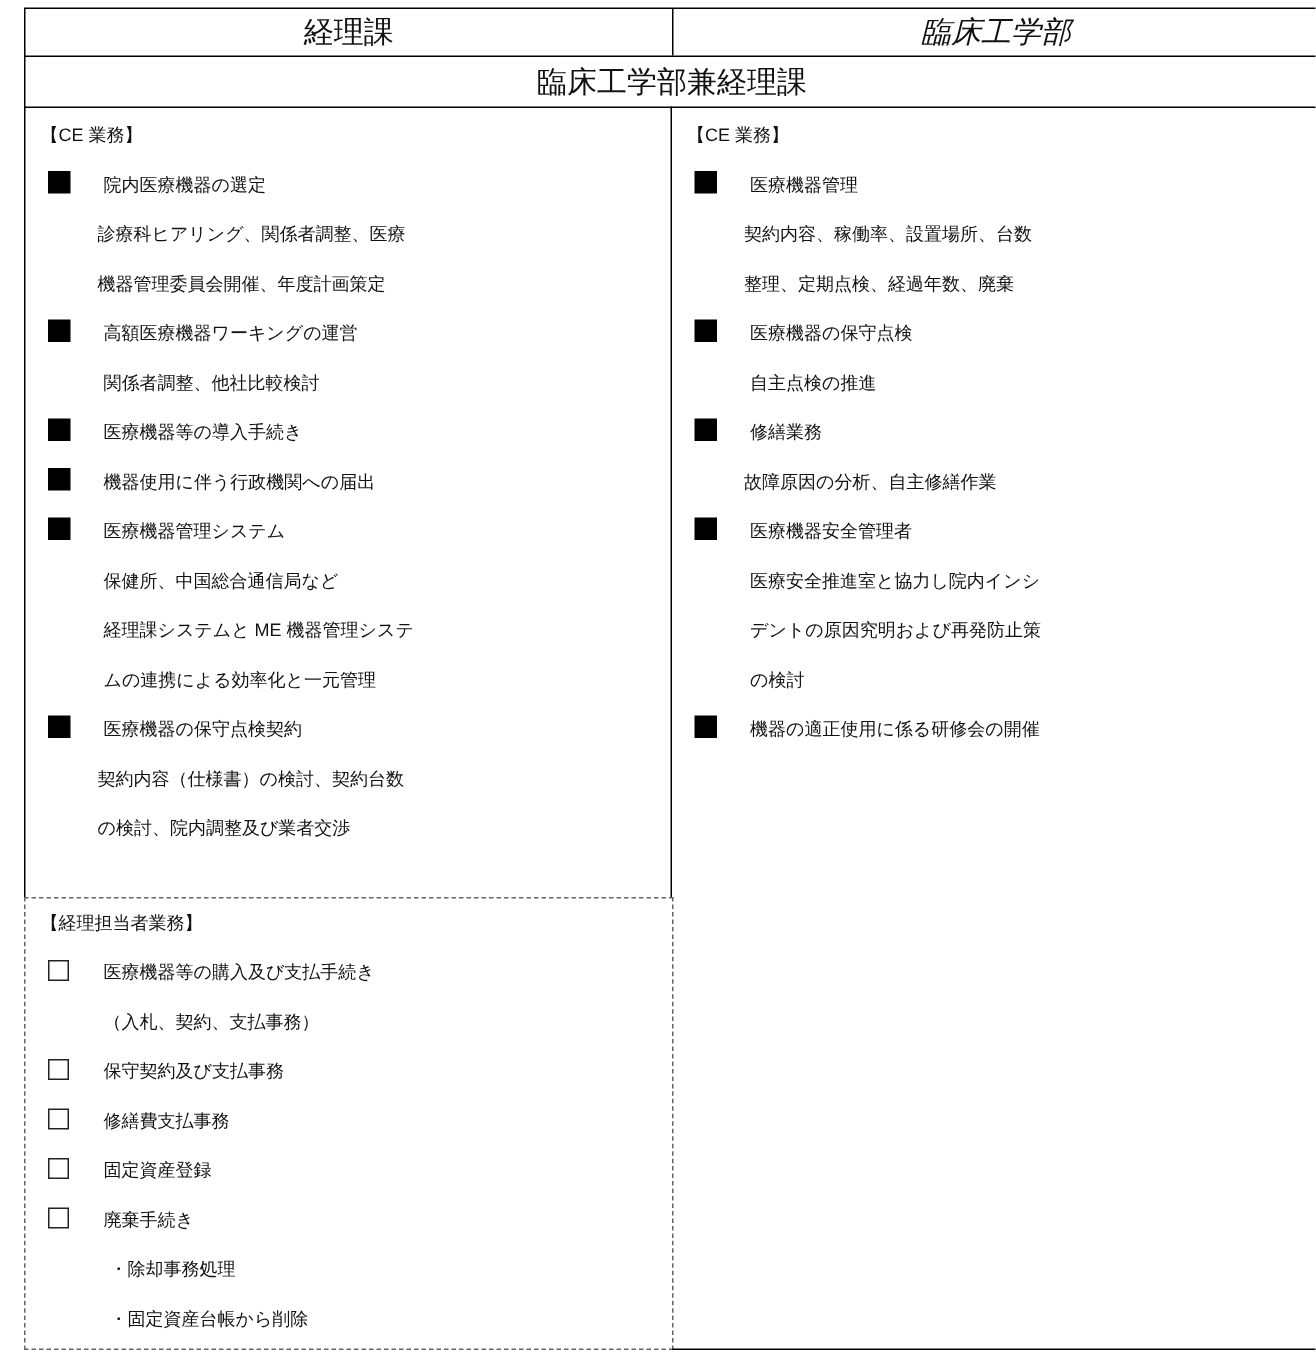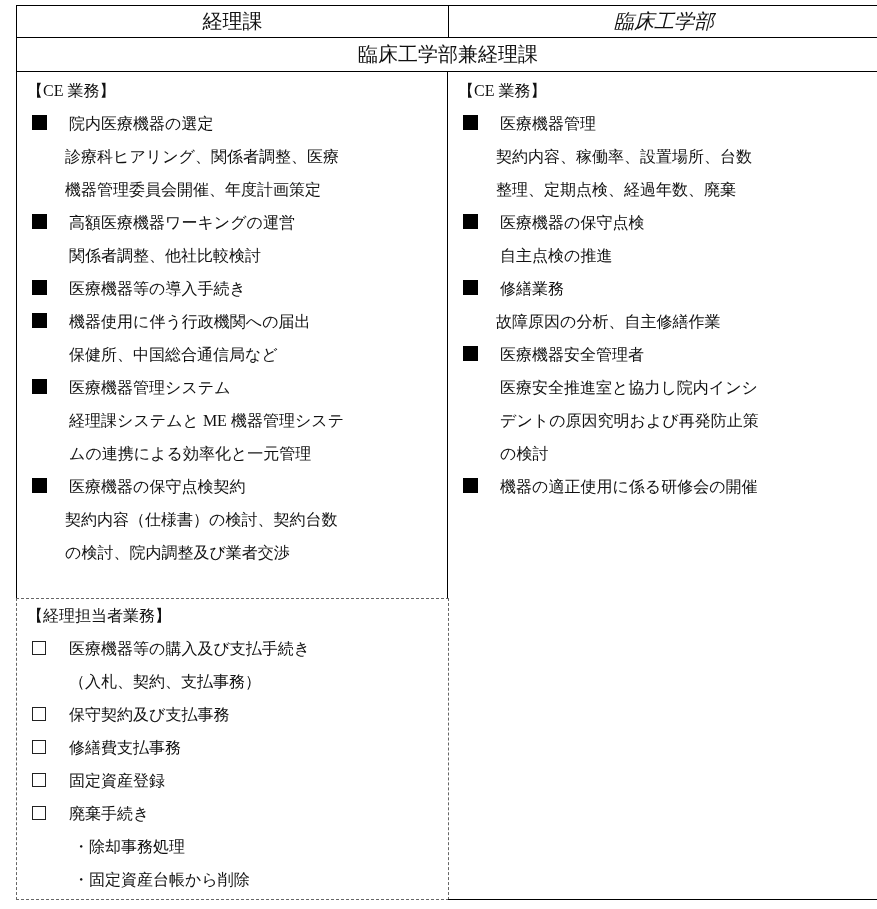--- a/index.html
+++ b/index.html
@@ -51,22 +51,22 @@
       border-right: 1.5px solid #000;
       border-bottom: 1.5px solid #000;
       box-sizing: border-box;
       display: flex;
       align-items: center;
       justify-content: center;
       font-family: Liberation Sans, sans-serif;
       font-size: 20px;
     }
     .body-text {
-      font-family: Liberation Serif, serif;
-      font-size: 16px;
+      font-family: Liberation Sans, sans-serif;
+      font-size: 12px;
       line-height: 33px;
       white-space: nowrap;
     }
     .left-top {
       position: absolute;
       left: 0;
       top: 66px;
       width: 432px;
       height: 527px;
       border-left: 1.5px solid #000;
@@ -157,26 +157,26 @@
 
     <div class="line">
       <span class="marker"><span class="sq-filled"></span></span>
       <span>医療機器等の導入手続き</span>
     </div>
 
     <div class="line">
       <span class="marker"><span class="sq-filled"></span></span>
       <span>機器使用に伴う行政機関への届出</span>
     </div>
+    <div class="line">
+      <span class="marker"><span class="sq-filled"></span></span>
+      <span>医療機器管理システム</span>
+    </div>
+
     <div class="line indent1">保健所、中国総合通信局など</div>
-
-    <div class="line">
-      <span class="marker"><span class="sq-filled"></span></span>
-      <span>医療機器管理システム</span>
-    </div>
     <div class="line indent1">経理課システムと ME 機器管理システ</div>
     <div class="line indent1">ムの連携による効率化と一元管理</div>
 
     <div class="line">
       <span class="marker"><span class="sq-filled"></span></span>
       <span>医療機器の保守点検契約</span>
     </div>
     <div class="line indent1b">契約内容（仕様書）の検討、契約台数</div>
     <div class="line indent1b">の検討、院内調整及び業者交渉</div>
   </div>

